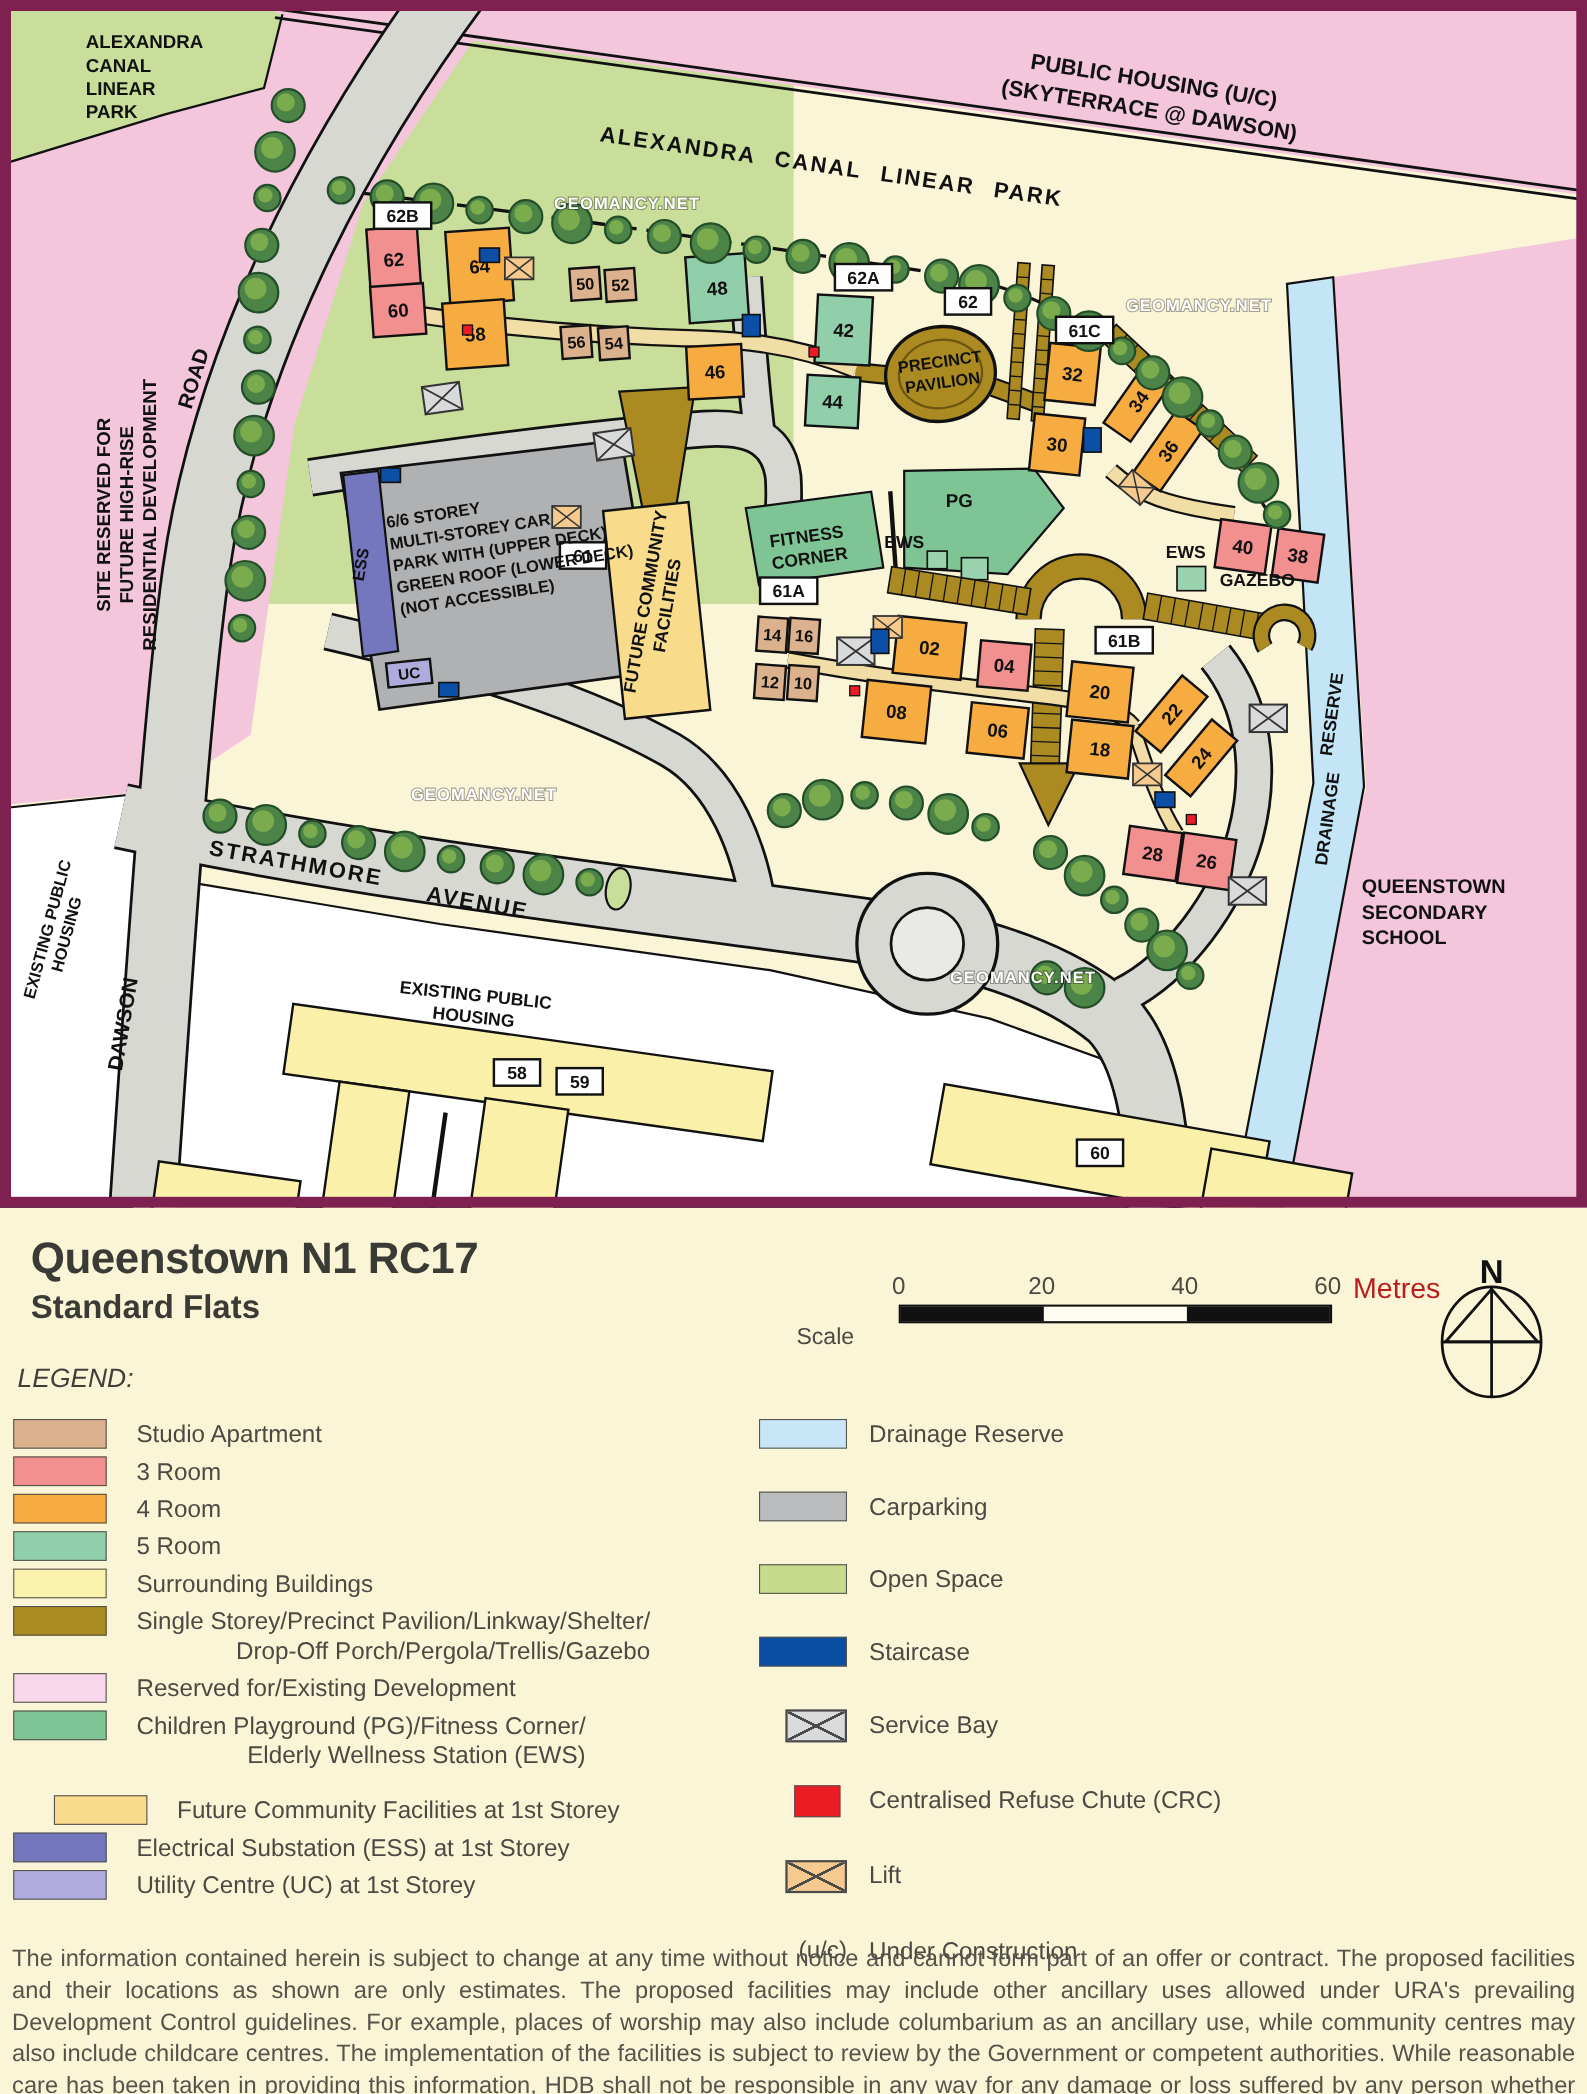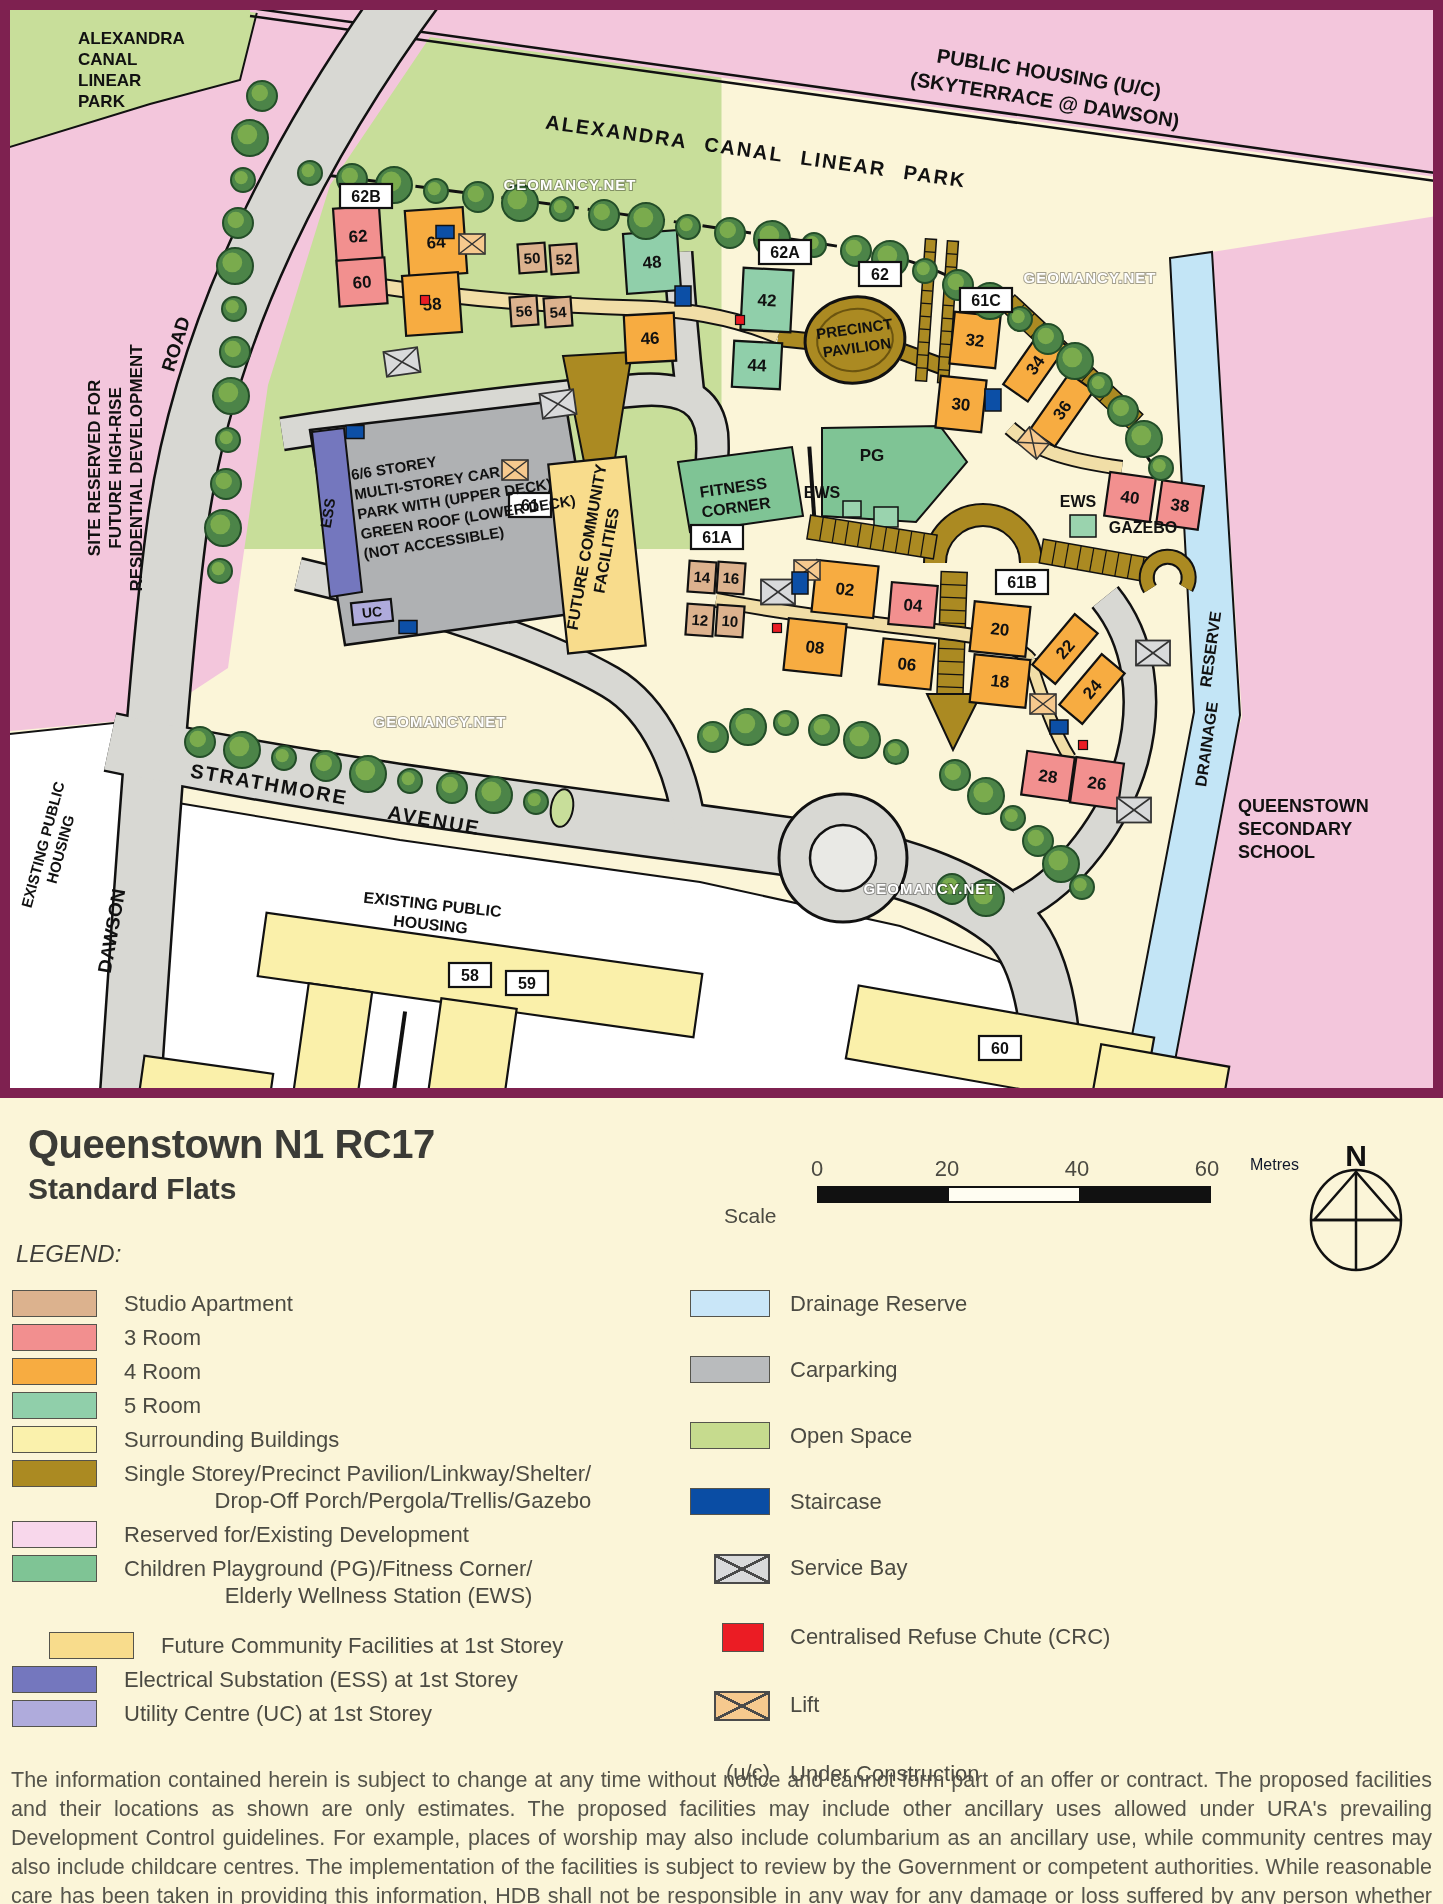--- a/index.html
+++ b/index.html
@@ -8,21 +8,21 @@
   #site-plan-svg{display:block;}
   .title-main{position:absolute;left:28px;top:1122px;font-size:40px;font-weight:bold;color:#3B3B36;letter-spacing:-0.5px;}
   .title-sub{position:absolute;left:28px;top:1172px;font-size:30px;font-weight:bold;color:#3B3B36;}
   .scale-label{position:absolute;left:724px;top:1204px;font-size:21px;color:#4B4A42;}
   #scale-ticks{position:absolute;left:817px;top:1156px;width:390px;height:26px;}
   #scale-ticks span{position:absolute;transform:translateX(-50%);font-size:22px;color:#4B4A42;}
   #scale-ticks span:nth-child(1){left:0;}
   #scale-ticks span:nth-child(2){left:33.33%;}
   #scale-ticks span:nth-child(3){left:66.67%;}
   #scale-ticks span:nth-child(4){left:100%;}
-  .scale-unit{position:absolute;left:1230px;top:1156px;font-size:16px;color:#0f172a;margin-left:20px;}
+  .scale-unit{position:absolute;left:1230px;top:1156px;font-size:26px;color:#b91c1c;}
   .scale-track{position:absolute;left:817px;top:1186px;width:390px;height:13px;border:2px solid #111;display:flex;}
   .scale-track .seg{flex:1;}
   .seg.b{background:#111;}
   .seg.w{background:#FFFDF2;}
   #north-arrow{position:absolute;left:1300px;top:1136px;}
   .legend-title{position:absolute;left:16px;top:1240px;font-size:24px;font-style:italic;color:#3F3E39;}
   .legend-col{position:absolute;top:1290px;display:flex;flex-direction:column;}
   #legend-left{left:12px;width:600px;text-align:right;}
   #legend-right{left:690px;width:700px;gap:32px;}
   .legend-row{display:flex;align-items:flex-start;margin-bottom:7px;}

